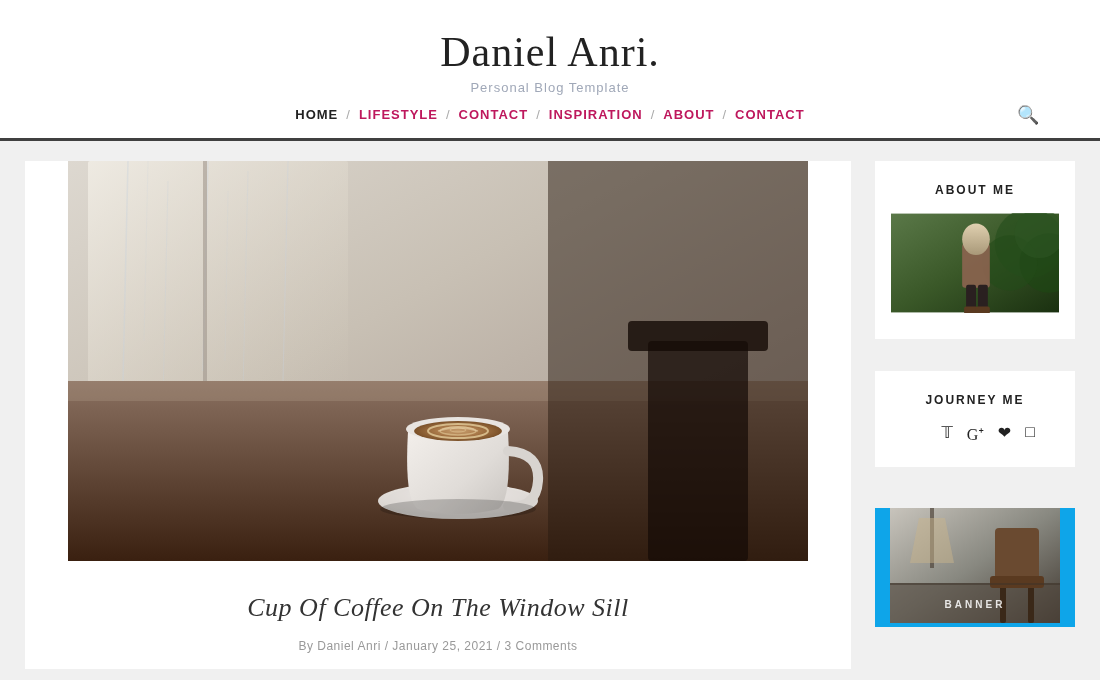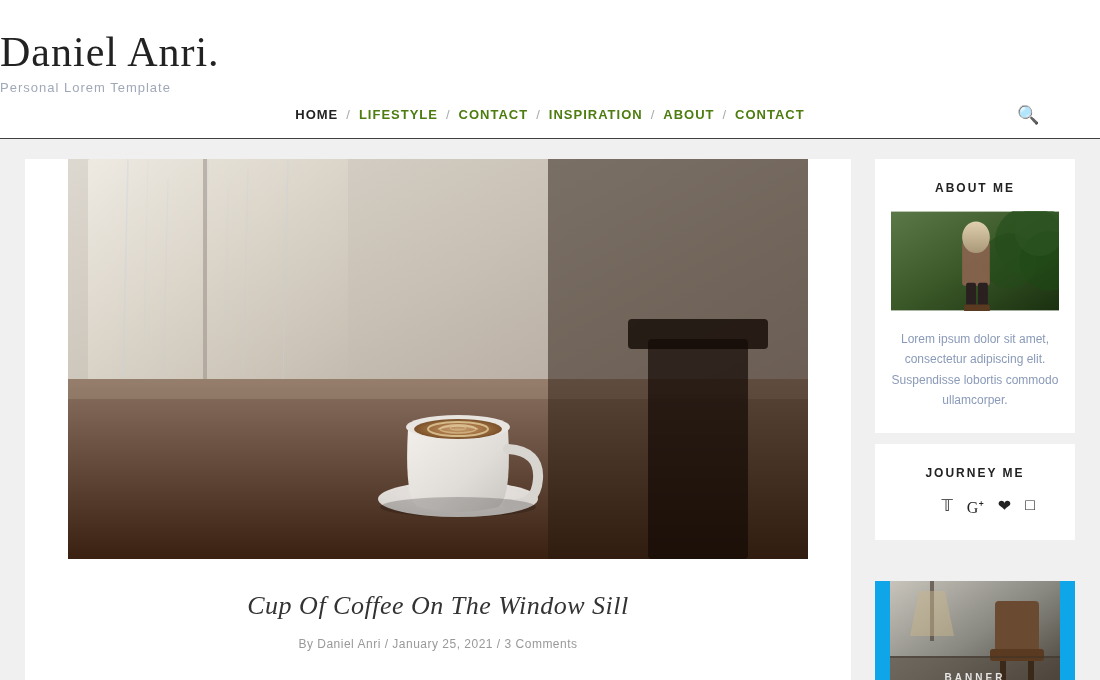--- a/index.html
+++ b/index.html
@@ -7,23 +7,23 @@
       background: #f0f0f0;
       font-family: Georgia, 'Times New Roman', serif;
       color: #333;
       min-height: 680px;
       width: 1100px;
     }
 
     
     .header {
       background: #fff;
-      text-align: left;
+      text-align: center;
       padding: 28px 0 16px;
-      border-bottom: 1px solid #404040;
+      border-bottom: 3px solid #404040;
     }
     .site-title {
       font-size: 42px;
       font-weight: 400;
       letter-spacing: 1px;
       color: #222;
     }
     .site-subtitle {
       font-size: 13px;
       color: #a0a8b8;
@@ -41,21 +41,21 @@
     }
     .nav-links {
       display: flex;
       align-items: center;
       gap: 0;
       font-family: Arial, sans-serif;
       font-size: 13px;
       letter-spacing: 1px;
     }
     .nav-link {
-      color: #4d7c0f;
+      color: #be185d;
       text-decoration: none;
       font-weight: 600;
       cursor: pointer;
       padding: 0 2px;
     }
     .nav-link.active {
       color: #222;
     }
     .nav-sep {
       color: #aaa;
@@ -113,21 +113,21 @@
     }
 
     
     .sidebar {
       width: 200px;
       flex-shrink: 0;
     }
     .sidebar-section {
       background: #fff;
       padding: 22px 16px;
-      margin-bottom: 11px;
+      margin-bottom: 32px;
     }
     .sidebar-heading {
       font-family: Arial, sans-serif;
       font-size: 12px;
       font-weight: 700;
       letter-spacing: 2px;
       color: #222;
       text-align: center;
       margin-bottom: 16px;
     }
@@ -156,21 +156,21 @@
     .banner-section {
       background: #0ea5e9;
       margin-top: 41px;
     }
   </style>
 </head>
 <body>
 
 <div class="header">
   <div class="site-title">Daniel Anri.</div>
-  <div class="site-subtitle">Personal Lorem Template</div>
+  <div class="site-subtitle">Personal Blog Template</div>
   <nav class="nav-bar">
     <div class="nav-links">
       <a class="nav-link active">HOME</a>
       <span class="nav-sep">/</span>
       <a class="nav-link">LIFESTYLE</a>
       <span class="nav-sep">/</span>
       <a class="nav-link">CONTACT</a>
       <span class="nav-sep">/</span>
       <a class="nav-link">INSPIRATION</a>
       <span class="nav-sep">/</span>
@@ -297,21 +297,20 @@
         <rect x="72" y="30" width="28" height="45" fill="rgba(140,100,80,0.9)" rx="3"></rect>
 
         <ellipse cx="86" cy="26" rx="14" ry="16" fill="url(#person-grad)"></ellipse>
 
         <rect x="76" y="72" width="10" height="28" fill="#2a2020" rx="2"></rect>
         <rect x="88" y="72" width="10" height="28" fill="#2a2020" rx="2"></rect>
 
         <rect x="74" y="94" width="14" height="8" fill="#5a3a20" rx="2"></rect>
         <rect x="86" y="94" width="14" height="8" fill="#5a3a20" rx="2"></rect>
       </svg>
-      <p class="about-text">Lorem ipsum dolor sit amet, consectetur adipiscing elit. Suspendisse lobortis commodo ullamcorper.</p>
     </div>
 
     <div class="sidebar-section">
       <div class="sidebar-heading">JOURNEY ME</div>
       <div class="follow-icons">
         <span class="follow-icon" title="Facebook"></span>
         <span class="follow-icon" title="Twitter">𝕋</span>
         <span class="follow-icon" title="Google+">G⁺</span>
         <span class="follow-icon" title="Pinterest">❤</span>
         <span class="follow-icon" title="Instagram">□</span>

